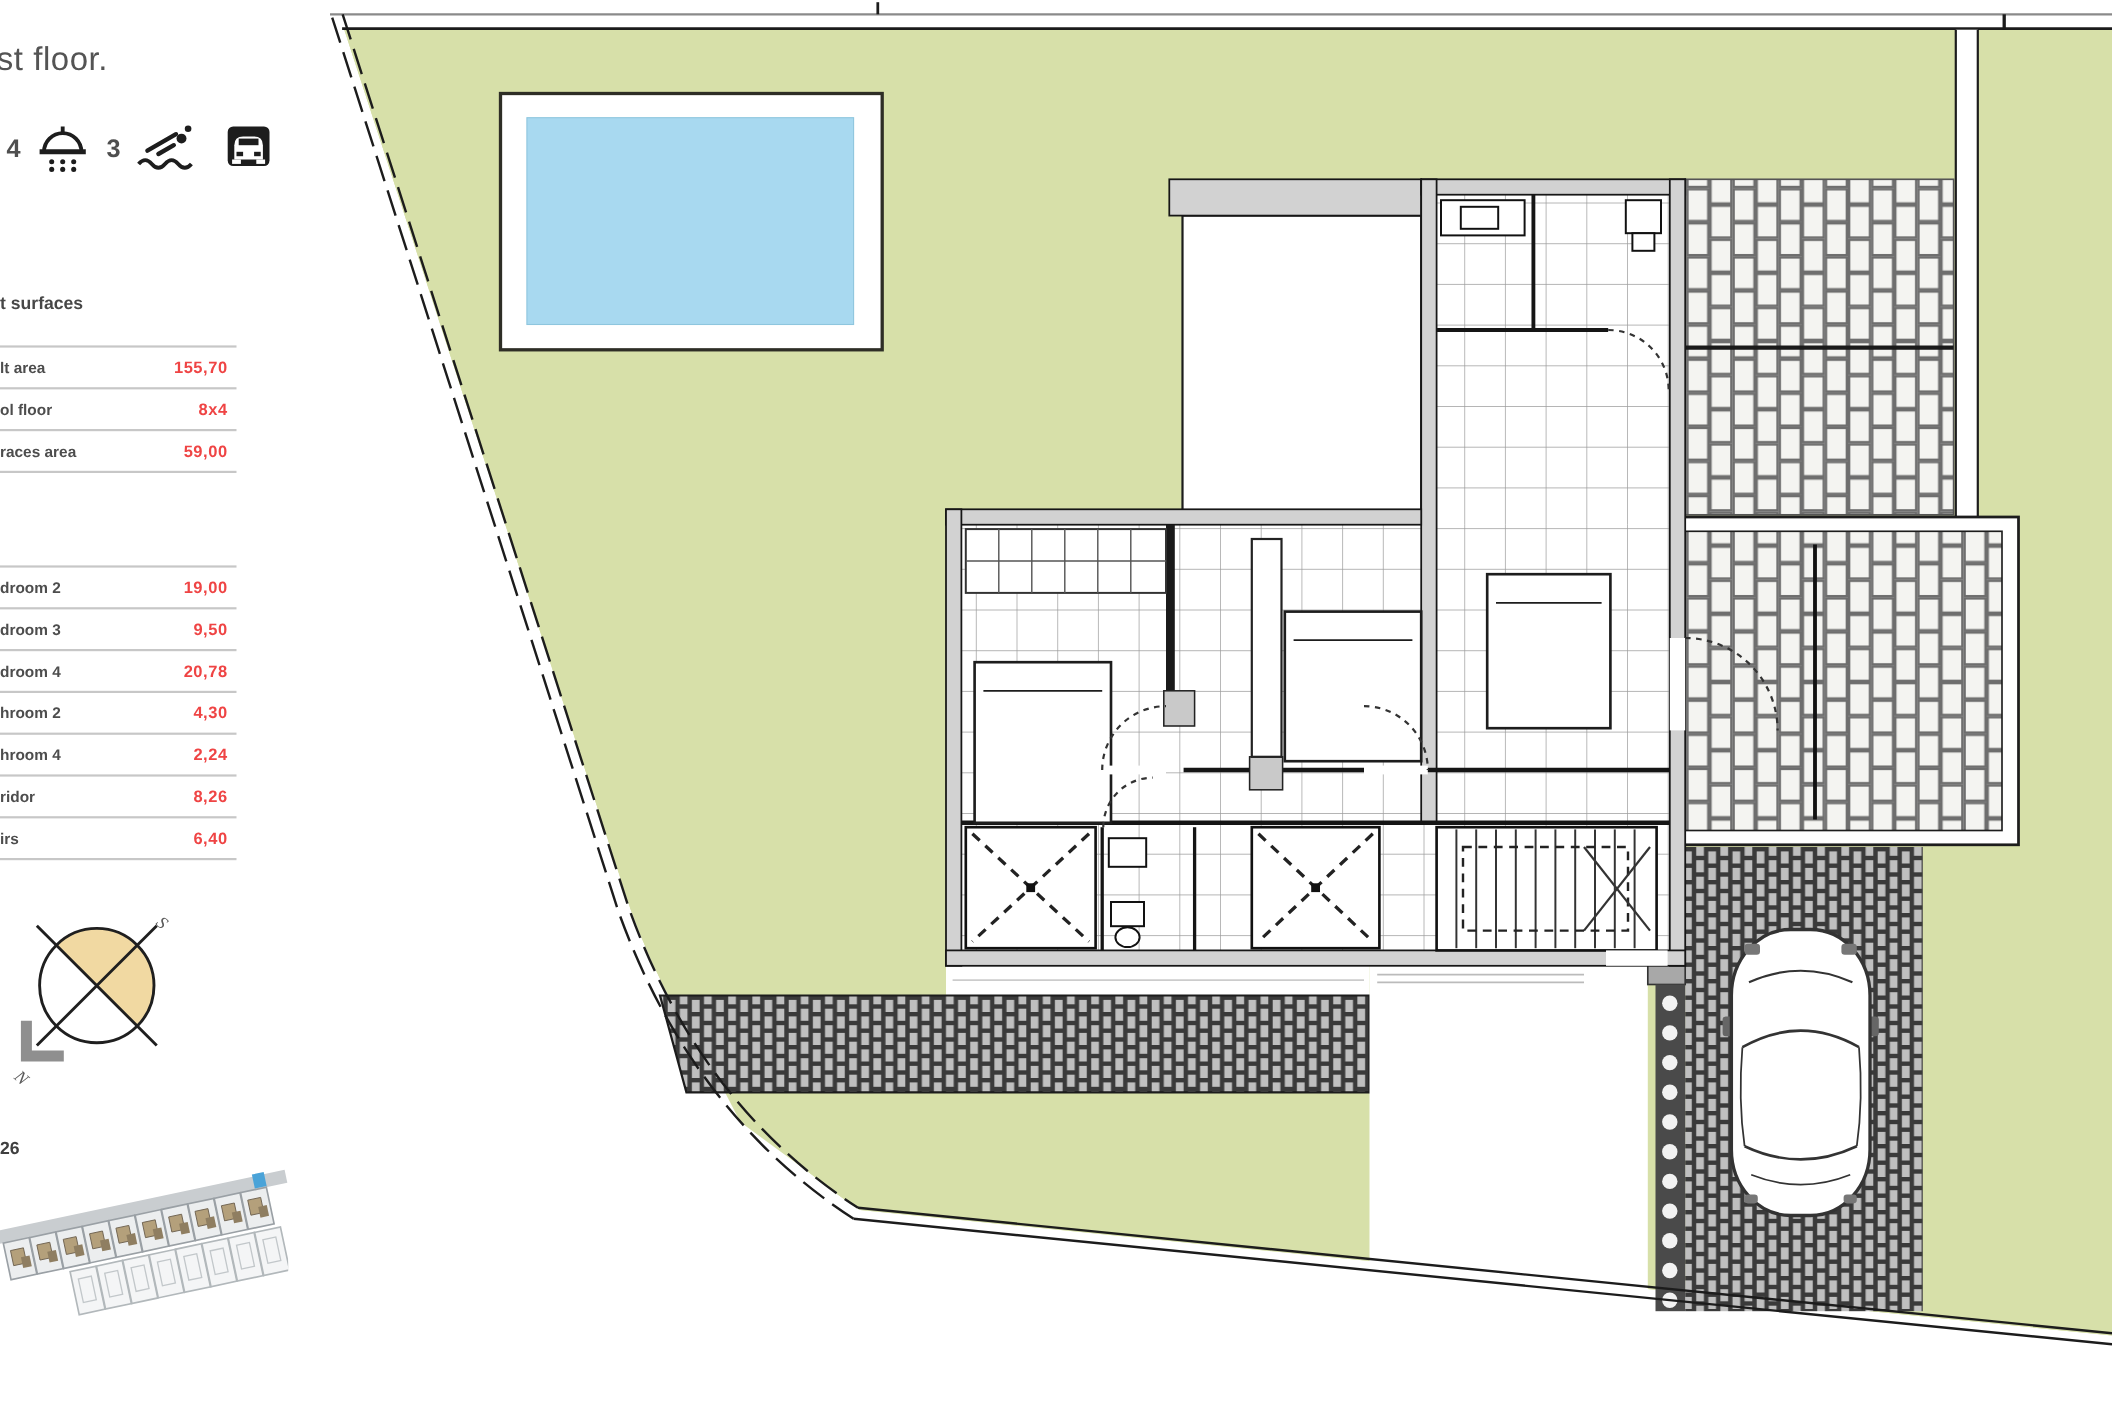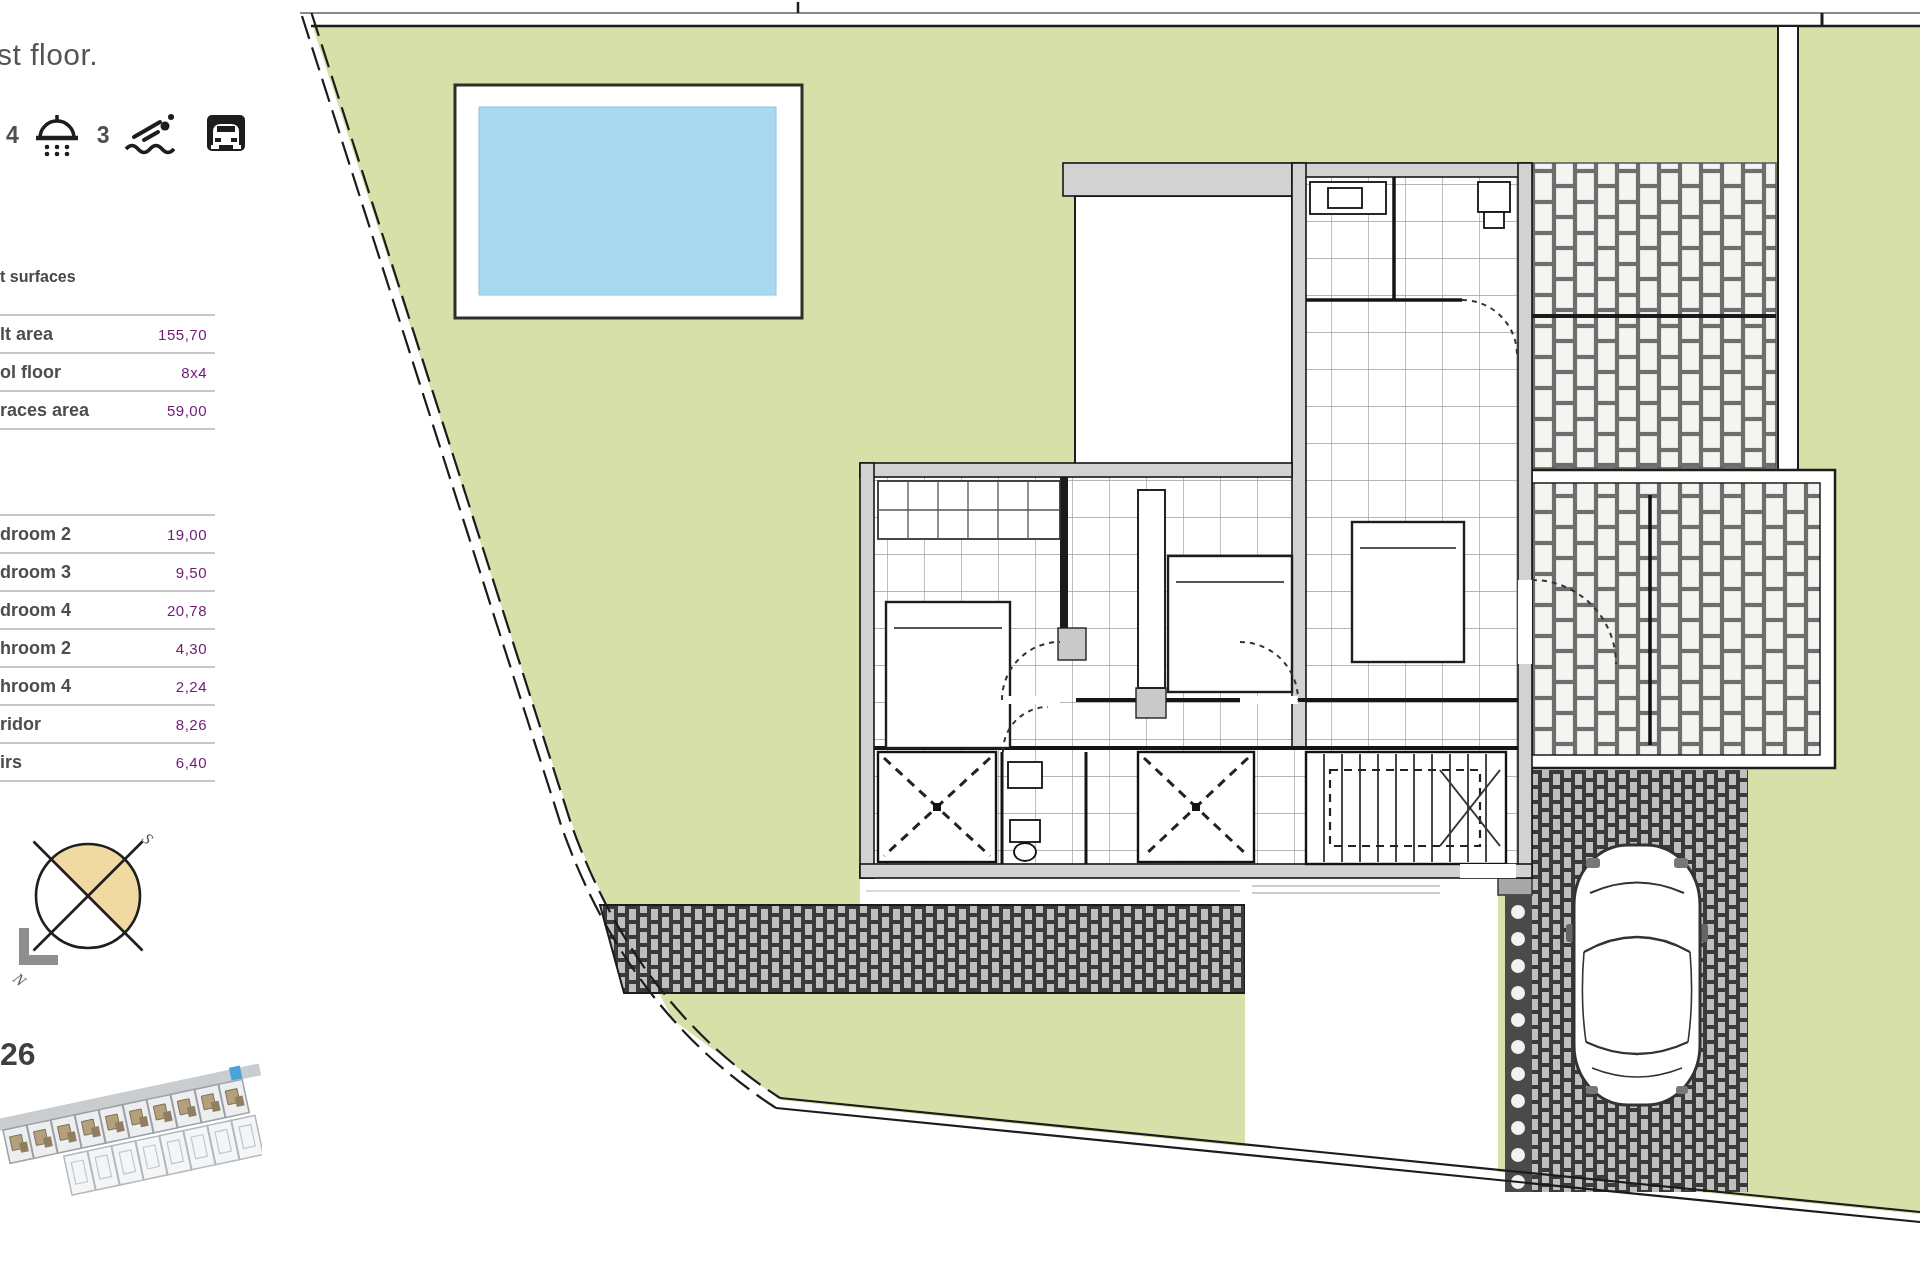--- a/index.html
+++ b/index.html
@@ -8,24 +8,24 @@
   .abs{position:absolute;}
   #plan-svg{position:absolute;left:0;top:0;}
   
   #title{left:-3px;top:38px;font-size:30px;color:#545454;letter-spacing:.5px;}
   #icon-row{left:0;top:108px;height:54px;display:flex;align-items:center;}
   .amen-count{font-size:23px;font-weight:bold;color:#4f4f4f;}
   #surf-head{left:0;top:268px;font-size:16px;font-weight:bold;color:#474747;}
   #surf-table{left:0;top:314px;width:215px;}
   .divider{height:2px;background:#c7c7c7;}
   .srow{height:36px;display:flex;justify-content:space-between;align-items:center;}
-  .srow .lab{font-size:18px;font-weight:bold;color:#4d4d4d;text-align:center;}
-  .srow .val{font-size:15px;color:#701a75;padding-right:8px;letter-spacing:.5px;}
+  .srow .lab{font-size:14px;font-weight:bold;color:#4d4d4d;text-align:center;}
+  .srow .val{font-size:15px;color:#ef4444;padding-right:8px;letter-spacing:.5px;font-weight:bold;}
   .spacer{height:84px;}
-  #lot-label{left:0px;top:1036px;font-size:32px;font-weight:bold;color:#3f3f3f;}
+  #lot-label{left:0px;top:1036px;font-size:16px;font-weight:bold;color:#3f3f3f;}
 </style>
 </head>
 <body>
 
 <div id="stage">
 
   <svg id="plan-svg" width="1920" height="1280" viewBox="0 0 1920 1280">
     <defs>
       <pattern id="tile" width="37" height="37" patternUnits="userSpaceOnUse">
         <path d="M37 0 V37 H0" fill="none" stroke="#9d9d9d" stroke-width="1.3"></path>

